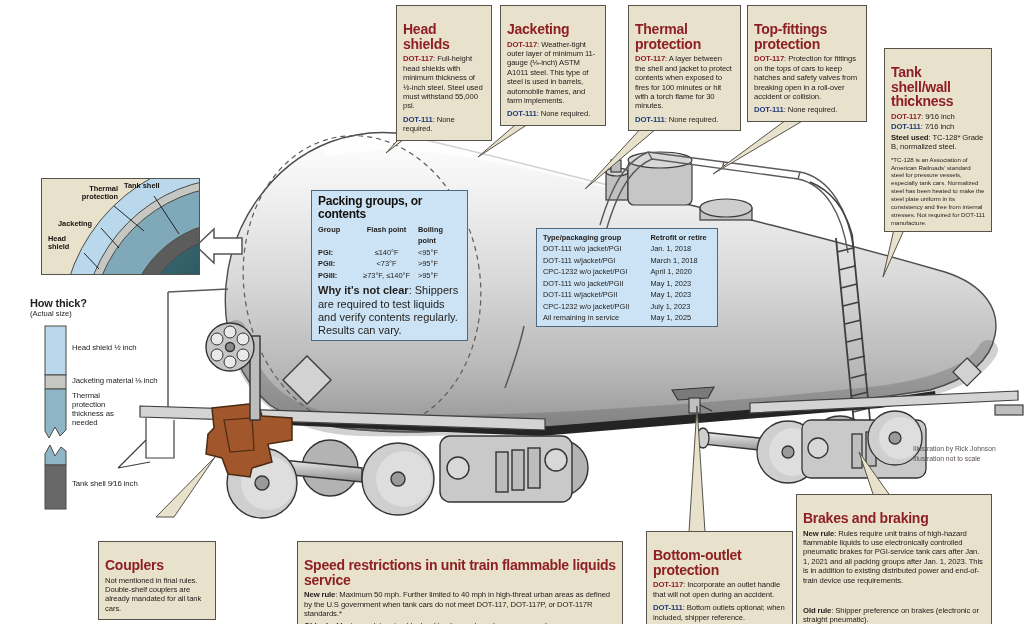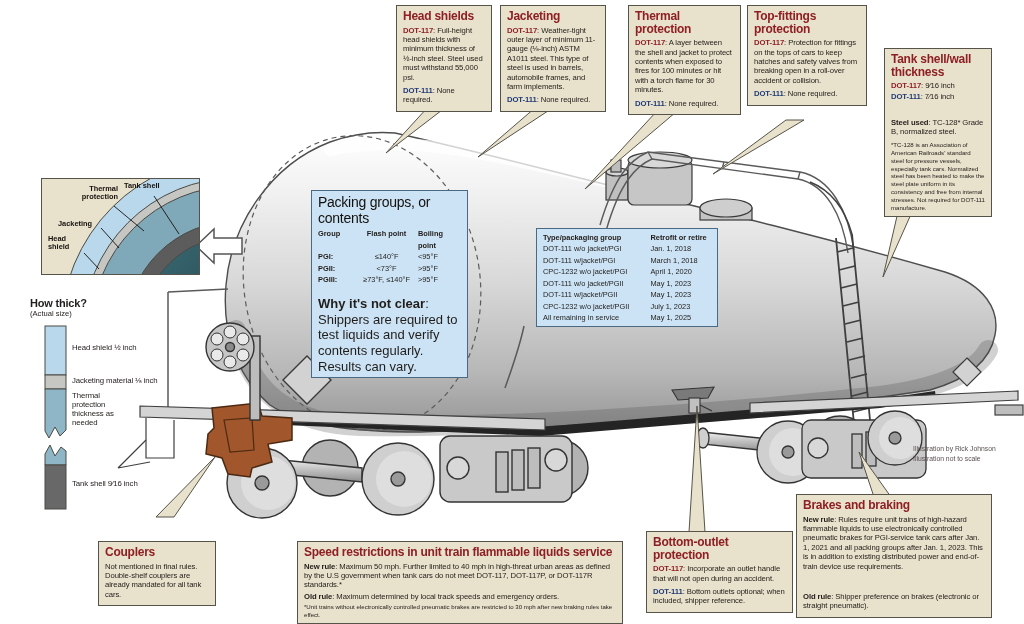--- a/index.html
+++ b/index.html
@@ -2,34 +2,34 @@
 <html><head>
 <meta charset="utf-8">
 <style>
   html,body{margin:0;padding:0}
   #stage{position:relative;width:1024px;height:624px;background:#ffffff;overflow:hidden;
          font-family:"Liberation Sans",sans-serif;color:#211d1a}
   #art{position:absolute;left:0;top:0;z-index:1}
   .abs{position:absolute}
   
   .co{position:absolute;z-index:3;background:#e8e1cb;border:1px solid #55534a;padding:4px 6px 2px;box-sizing:border-box}
-  .co-title{font-size:12px;font-weight:700;color:#8e1f24;letter-spacing:-.25px;line-height:1.05;margin:0 0 3px}
+  .co-title{font-size:14px;font-weight:700;color:#8e1f24;letter-spacing:-.25px;line-height:1.05;margin:12px 0 3px}
   .co-p{font-size:7.7px;line-height:1.22;letter-spacing:-.1px;margin:0 0 4px}
   .l117{color:#8e1f24;font-weight:700}
   .l111{color:#1f3a77;font-weight:700}
   .lblk{font-weight:700}
   .fnote{font-size:6.1px;line-height:1.3;margin:2px 0 2px}
   
   .bbox{position:absolute;z-index:3;background:#cbe3f5;border:1px solid #4a6a84;padding:3px 6px 2px;box-sizing:border-box}
-  .bb-title{font-size:14px;font-weight:400;line-height:1.12;letter-spacing:-.25px;color:#14100d;margin:1px 0 2px}
+  .bb-title{font-size:12px;font-weight:700;line-height:1.12;letter-spacing:-.25px;color:#14100d;margin:1px 0 2px}
   .hrow{display:flex;font-size:7.4px;font-weight:700;line-height:1.55}
   .trow{display:flex;font-size:7.4px;line-height:1.55}
   .pk-c1{width:38px}.pk-c2{width:64px;text-align:center}.pk-c3{width:44px;text-align:left}
   .po-c1{width:110px}.po-c2{width:62px}
-  .bb-note{font-size:13px;line-height:1.22;margin-top:10px}
+  .bb-note{font-size:11px;line-height:1.22;margin-top:3px}
   
   #inset{position:absolute;left:41px;top:178px;width:159px;height:97px;z-index:2;
          background:#e8e1cb;border:1px solid #55534a;box-sizing:border-box}
   .ins-label{position:absolute;font-size:7.4px;font-weight:700;line-height:1.02;color:#16120f;z-index:2}
   
   .ht-title{font-size:11px;font-weight:700;letter-spacing:-.2px}
   .ht-sub{font-size:7.6px}
   .ht-label{position:absolute;font-size:7.8px;line-height:1.15;letter-spacing:-.1px}
   
   #credit{position:absolute;left:913px;top:444px;width:112px;z-index:3;
@@ -255,21 +255,21 @@
 
   <div class="co" style="left:747px;top:5px;width:120px">
     <div class="co-title">Top-fittings protection</div>
     <p class="co-p"><span class="l117">DOT-117</span><span>: Protection for fittings on the tops of cars to keep hatches and safety valves from breaking open in a roll-over accident or collision.</span></p>
     <p class="co-p"><span class="l111">DOT-111</span><span>: None required.</span></p>
   </div>
 
   <div class="co" style="left:884px;top:48px;width:108px">
     <div class="co-title">Tank shell/wall thickness</div>
     <p class="co-p" style="margin-bottom:1px"><span class="l117">DOT-117</span><span>: 9⁄16 inch</span></p>
-    <p class="co-p" style="margin-bottom:17px"><span class="l111">DOT-111</span><span>: 7⁄16 inch</span></p>
+    <p class="co-p" style="margin-bottom:1px"><span class="l111">DOT-111</span><span>: 7⁄16 inch</span></p>
     <p class="co-p"><span class="lblk">Steel used</span><span>: TC-128* Grade B, normalized steel.</span></p>
     <p class="fnote">*TC-128 is an Association of American Railroads' standard steel for pressure vessels, especially tank cars. Normalized steel has been heated to make the steel plate uniform in its consistency and free from internal stresses. Not required for DOT-111 manufacture.</p>
   </div>
 
   <div class="bbox" style="left:311px;top:190px;width:157px">
     <div class="bb-title">Packing groups, or contents</div>
     <div class="hrow">
       <span class="pk-c1">Group</span>
       <span class="pk-c2">Flash point</span>
       <span class="pk-c3">Boiling point</span>

